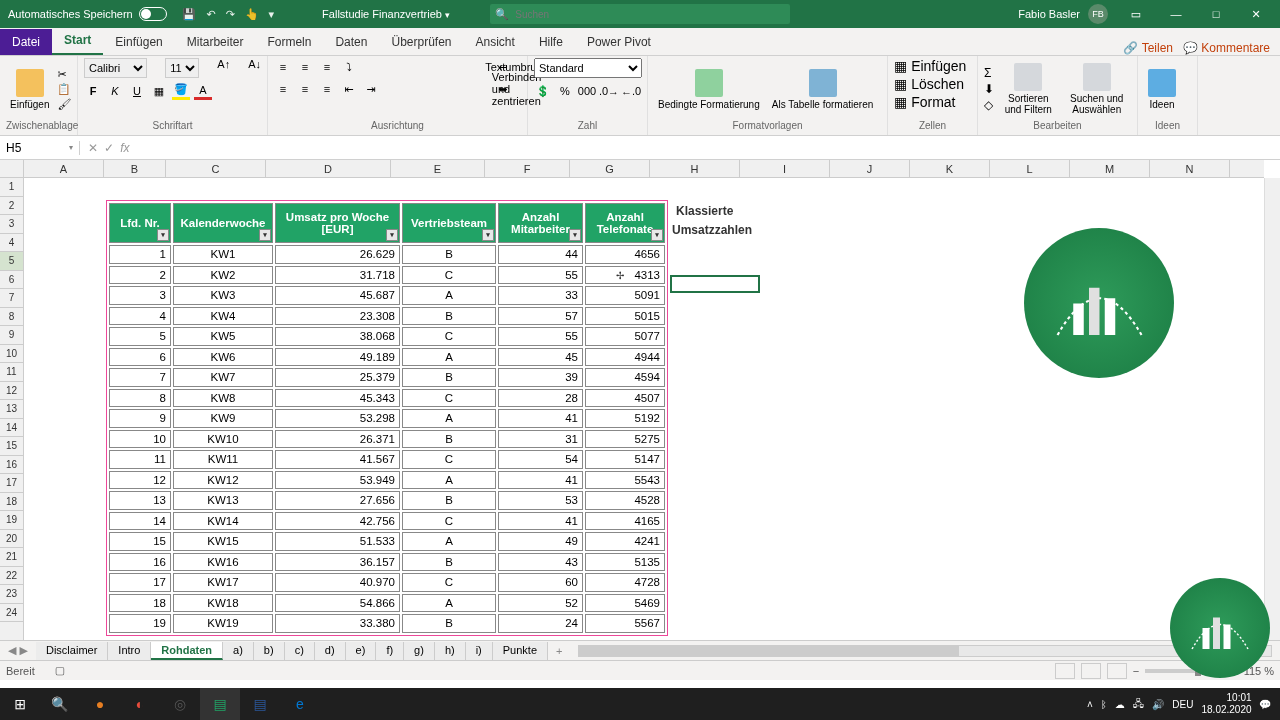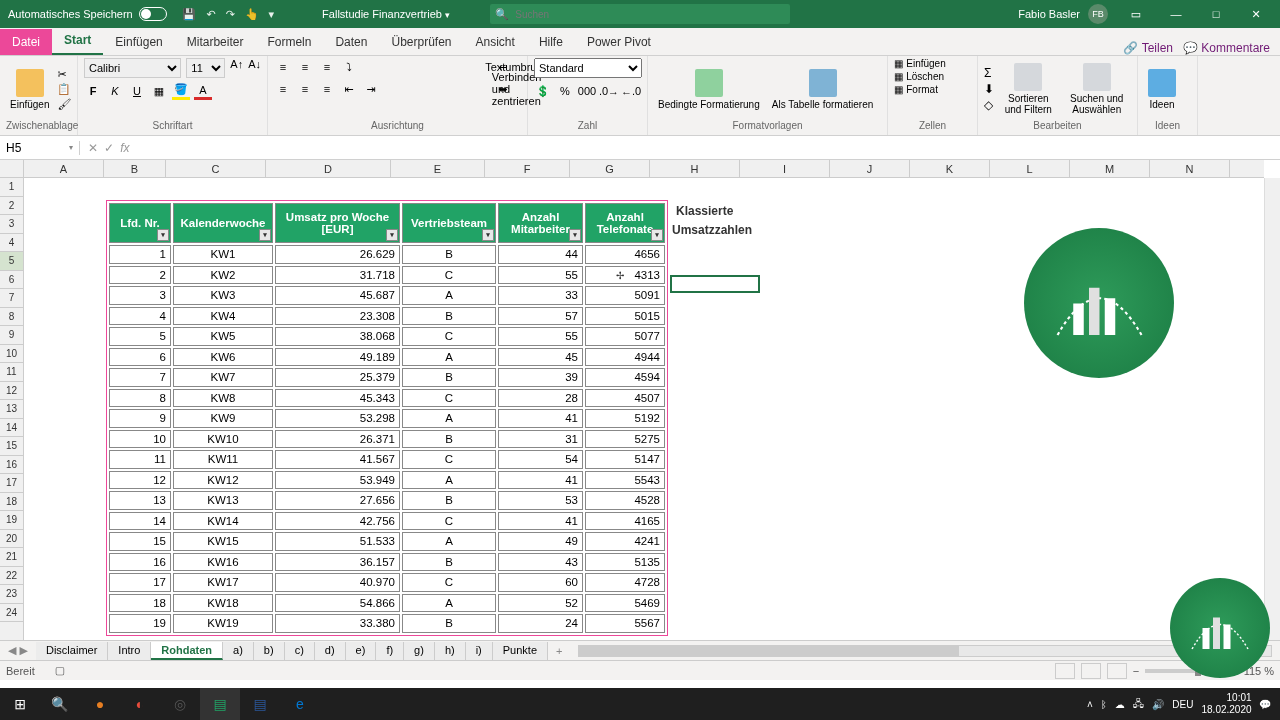--- a/index.html
+++ b/index.html
@@ -18,31 +18,31 @@
 .titlebar .user { margin-left: auto; display: flex; align-items: center; gap: 8px; padding-right: 4px; }
 .titlebar .avatar { width: 20px; height: 20px; background: #5a8a6a; border-radius: 50%; display: flex; align-items: center; justify-content: center; font-size: 9px; }
 .titlebar .winctrl { display: flex; }
 .titlebar .winctrl div { width: 40px; height: 28px; display: flex; align-items: center; justify-content: center; cursor: pointer; }
 
 
 .ribbon-tabs { height: 28px; background: #f3f2f1; display: flex; align-items: end; border-bottom: 1px solid #d0d0d0; font-size: 12px; }
 .ribbon-tabs .tab { padding: 6px 12px; cursor: pointer; color: #333; }
 .ribbon-tabs .tab.active { color: #217346; border-bottom: 2px solid #217346; font-weight: 600; }
 .ribbon-tabs .right { margin-left: auto; display: flex; gap: 10px; padding-right: 10px; align-items: center; }
-.ribbon-tabs .right span { color: #701a75; cursor: pointer; margin-top: 24px; }
+.ribbon-tabs .right span { color: #c2410c; cursor: pointer; margin-top: 24px; }
 
 
 .ribbon { height: 80px; background: #f3f2f1; display: flex; border-bottom: 1px solid #d0d0d0; font-size: 11px; }
 .ribbon-group { border-right: 1px solid #e0e0e0; padding: 2px 6px; display: flex; flex-direction: column; justify-content: space-between; position: relative; }
 .ribbon-group .label { text-align: center; font-size: 10px; color: #666; padding-bottom: 2px; }
 .ribbon-group .content { display: flex; align-items: center; gap: 4px; flex: 1; }
 .rbtn { display: flex; flex-direction: column; align-items: center; gap: 2px; padding: 2px 4px; cursor: pointer; font-size: 10px; text-align: center; }
 .rbtn .ico { width: 20px; height: 20px; background: #ccc; border-radius: 2px; }
 .rbtn.big .ico { width: 28px; height: 28px; }
-.font-box { display: flex; gap: 5px; }
+.font-box { display: flex; gap: 18px; }
 .font-box select, .font-box input { height: 20px; font-size: 11px; border: 1px solid #ccc; }
 .mini-row { display: flex; gap: 4px; align-items: center; }
 .mini-row span { cursor: pointer; width: 18px; height: 18px; display: inline-flex; align-items: center; justify-content: center; }
 .col-stack { display: flex; flex-direction: column; gap: 2px; }
 
 
 .formulabar { height: 24px; display: flex; border-bottom: 1px solid #d0d0d0; font-size: 12px; align-items: center; }
 .namebox { width: 80px; border-right: 1px solid #d0d0d0; padding: 0 6px; display: flex; align-items: center; justify-content: space-between; }
 .namebox .dd { font-size: 8px; color: #888; }
 .fx-ctrl { display: flex; gap: 6px; padding: 0 8px; color: #999; align-items: center; }
@@ -126,21 +126,21 @@
     <div class="winctrl">
       <div>▭</div>
       <div>—</div>
       <div>□</div>
       <div>✕</div>
     </div>
   </div>
 </div>
 
 <div class="ribbon-tabs">
-  <div class="tab" style="background:#ec4899;color:#fff">Datei</div>
+  <div class="tab" style="background:#4c1d95;color:#fff">Datei</div>
   <div class="tab active">Start</div>
   <div class="tab">Einfügen</div>
   <div class="tab">Mitarbeiter</div>
   <div class="tab">Formeln</div>
   <div class="tab">Daten</div>
   <div class="tab">Überprüfen</div>
   <div class="tab">Ansicht</div>
   <div class="tab">Hilfe</div>
   <div class="tab">Power Pivot</div>
   <div class="right">
@@ -231,21 +231,21 @@
           <span>Bedingte Formatierung</span>
         </div>
       <div class="rbtn big">
           <div class="ico" style="background:#7fb3d5"></div>
           <span>Als Tabelle formatieren</span>
         </div>
     </div>
     <div class="label">Formatvorlagen</div>
   </div>
   <div class="ribbon-group" style="width:90px">
-    <div class="content" style="flex-direction:column;align-items:stretch;gap:2px;font-size:10px">
+    <div class="content" style="flex-direction:column;align-items:stretch;gap:2px;font-size:14px">
       <span>▦ <span>Einfügen</span></span>
       <span>▦ <span>Löschen</span></span>
       <span>▦ <span>Format</span></span>
     </div>
     <div class="label">Zellen</div>
   </div>
   <div class="ribbon-group" style="width:160px">
     <div class="content">
       <div class="col-stack" style="font-size:12px">
         <span>Σ</span>

